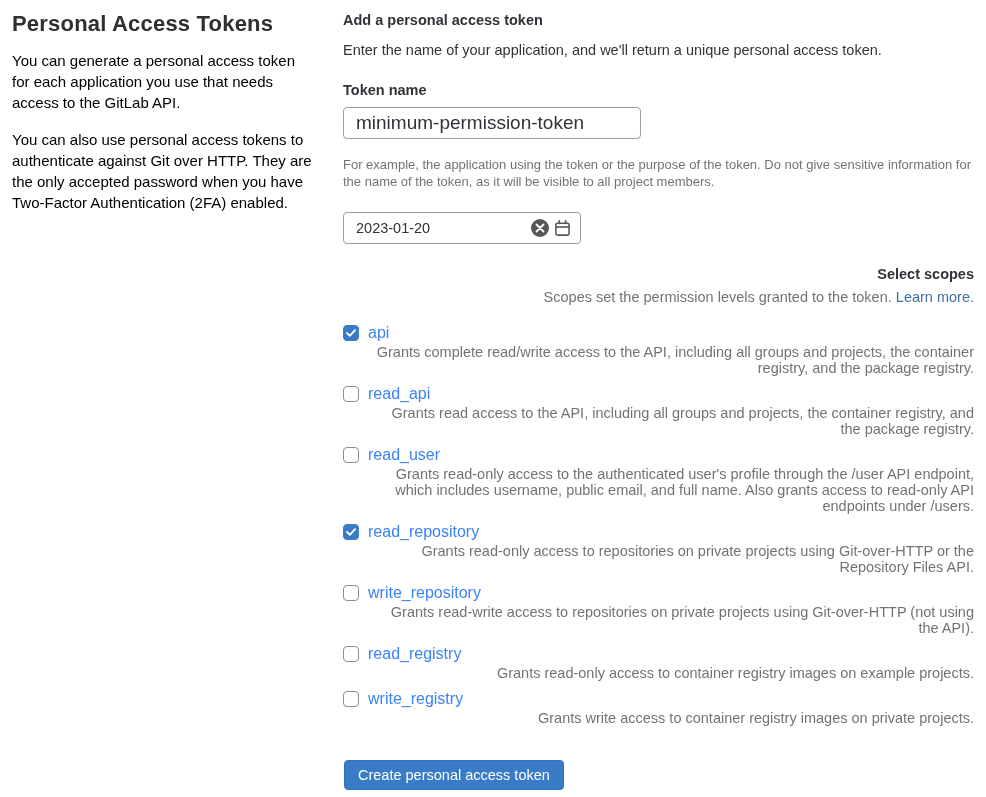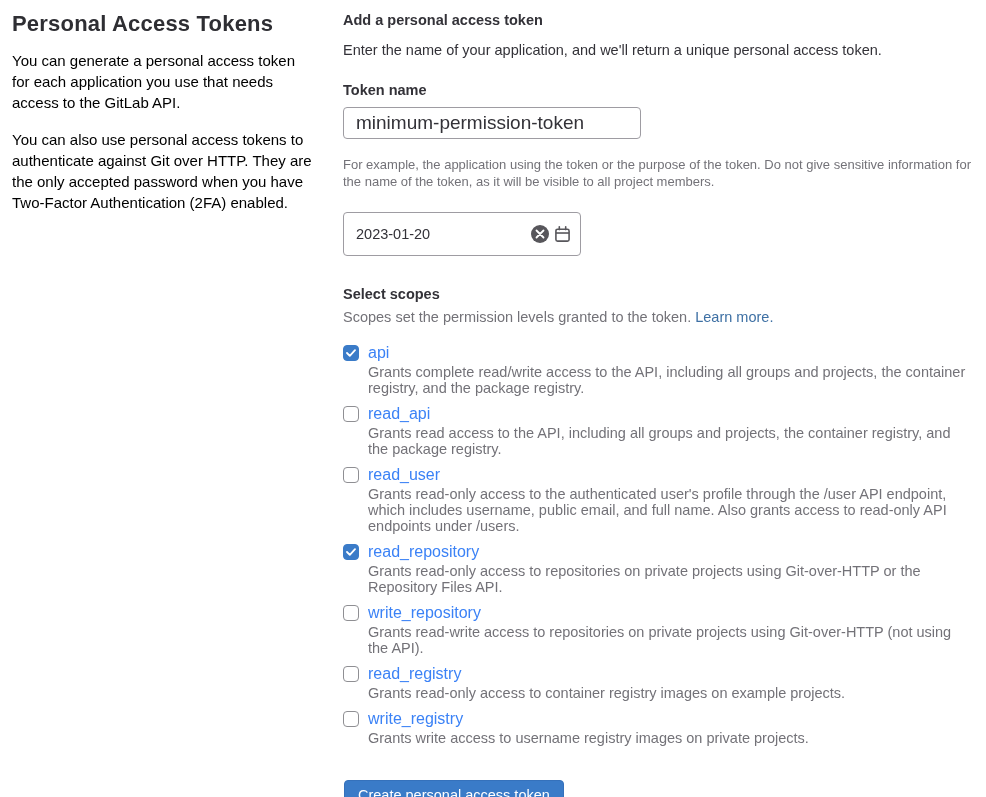--- a/index.html
+++ b/index.html
@@ -31,39 +31,39 @@
   .token-input {
     margin-top: 9px; width: 298px; height: 32px;
     border: 1px solid #9e9ca2; border-radius: 4px;
     padding: 0 12px; font-size: 19px; color: #333238;
     font-family: "Liberation Sans", sans-serif; background: #fff; outline: none;
   }
   .help-text { margin-top: 18px; font-size: 13px; line-height: 16.5px; color: #737278; }
 
   .group-expiration { margin-top: 22px; }
   .date-wrap {
-    margin-top: 9px; width: 238px; height: 44px;
+    margin-top: 9px; width: 238px; height: 32px;
     border: 1px solid #9e9ca2; border-radius: 4px;
     display: flex; align-items: center; background: #fff; padding-right: 9px;
   }
   .date-input {
     border: none; outline: none; flex: 1; min-width: 0; height: 100%;
     padding: 0 6px 0 12px; font-size: 14.5px; color: #333238;
     font-family: "Liberation Sans", sans-serif; background: transparent;
   }
   .icon-btn {
     border: none; background: transparent; padding: 0; margin: 0 0 0 5px;
     display: flex; align-items: center; justify-content: center; cursor: pointer;
   }
   .clear-circle {
     width: 18px; height: 18px; border-radius: 50%; background: #57565b;
     display: flex; align-items: center; justify-content: center;
   }
 
-  .group-scopes { margin-top: 30px; }
+  .group-scopes { margin-top: 22px; text-align: right; }
   .scopes-desc { margin-top: 6px; font-size: 14.5px; line-height: 18px; color: #737278; }
   .learn-more { color: #3e70a4; text-decoration: none; }
 
   .scope-list { margin-top: 18px; }
   .scope-row { margin-bottom: 9px; }
   .scope-head { display: flex; align-items: center; }
   .checkbox {
     width: 16px; height: 16px; border: 1px solid #8f8f93; border-radius: 4px;
     background: #fff; flex-shrink: 0; display: flex; align-items: center;
     justify-content: center; cursor: pointer;
@@ -196,20 +196,20 @@
     <div class="scope-desc">Grants read-only access to container registry images on example projects.</div>
   </div>
 
   <div class="scope-row">
     <div class="scope-head">
       <span class="checkbox">
         
       </span>
       <span class="scope-label">write_registry</span>
     </div>
-    <div class="scope-desc">Grants write access to username registry images on private projects.</div>
+    <div class="scope-desc">Grants write access to container registry images on private projects.</div>
   </div>
 </div>
     </div>
 
     <button class="submit-btn">Create personal access token</button>
   </main>
 </div>
 
 </body></html>

